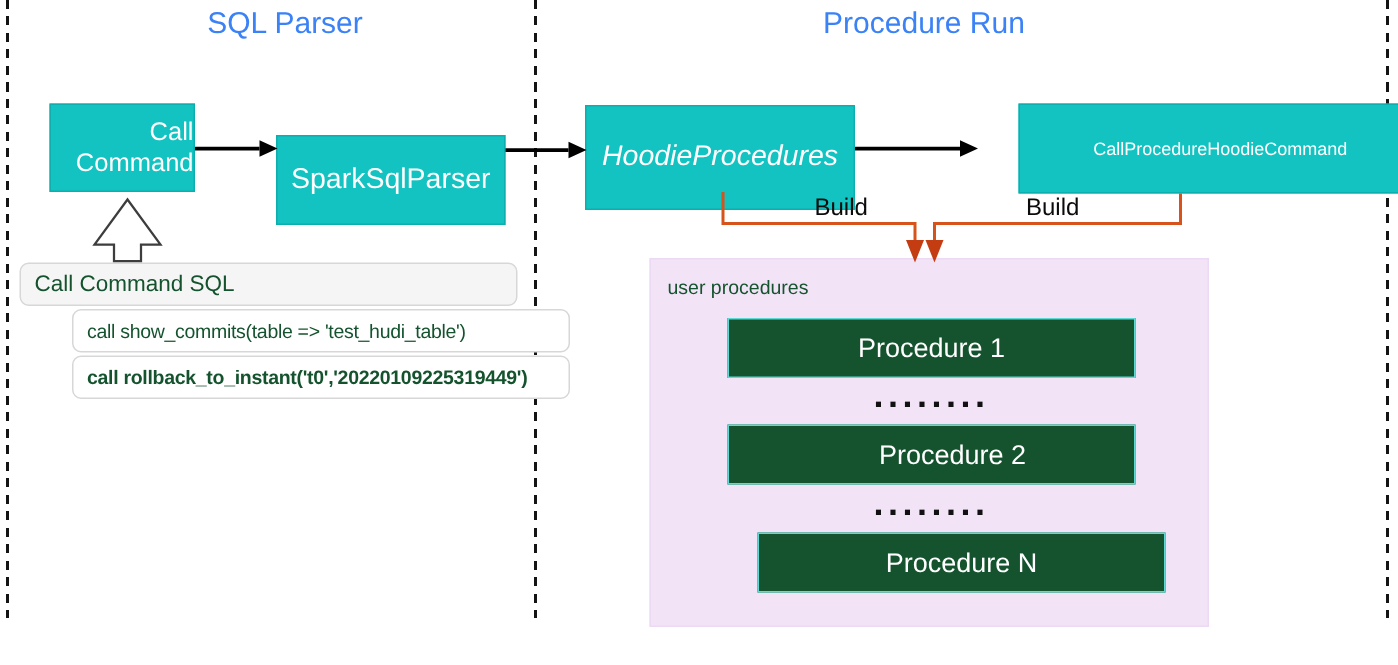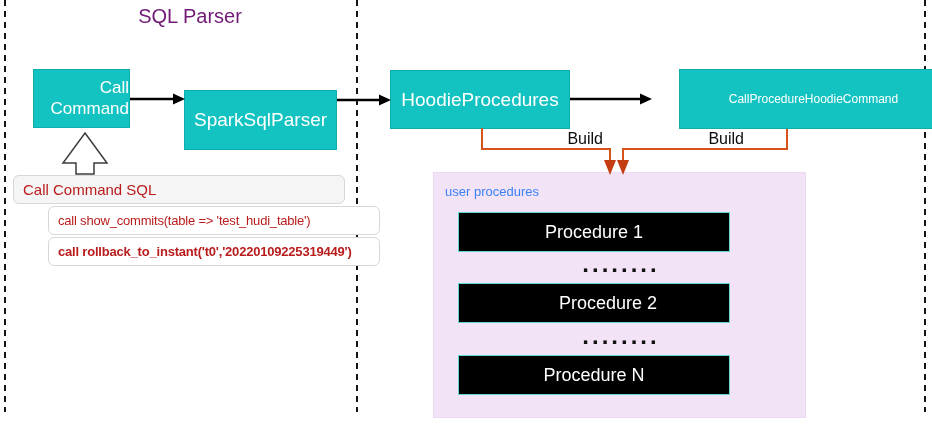--- a/index.html
+++ b/index.html
@@ -5,87 +5,88 @@
   html,body{margin:0;padding:0;background:#fff;}
   #canvas{
     position:relative;width:932px;height:443px;background:#fff;overflow:hidden;
     font-family:"Liberation Sans","DejaVu Sans",sans-serif;color:#000;
   }
   .vdash{
     position:absolute;top:0;width:2px;height:412px;
     background:repeating-linear-gradient(to bottom,#141414 0 6px,transparent 6px 11px);
   }
   .section-title{
-    position:absolute;top:5px;font-size:20px;line-height:22px;text-align:center;color:#701a75;
+    position:absolute;top:5px;font-size:20px;line-height:22px;text-align:center;color:#3b82f6;
   }
   .node{
     position:absolute;display:flex;align-items:center;justify-content:center;
     background:#12c3c1;border:1px solid #0caeae;color:#fff;text-align:center;
     box-sizing:border-box;line-height:1.22;
   }
   .edge-label{
-    position:absolute;font-size:16px;color:#0b0b0b;text-align:right;width:60px;line-height:18px;
+    position:absolute;font-size:16px;color:#0b0b0b;text-align:left;width:60px;line-height:18px;
   }
   .sqlrow{
     position:absolute;left:13px;width:332px;height:29px;box-sizing:border-box;
     background:#ffffff;border:1px solid #d7d7d7;border-radius:6px;
-    display:flex;align-items:center;padding:0 9px;color:#b91c1c;white-space:nowrap;overflow:hidden;
+    display:flex;align-items:center;padding:0 9px;color:#14532d;white-space:nowrap;overflow:hidden;
   }
   .sqlrow.header{background:#f5f5f5;font-size:15px;}
   .sqlrow.code{font-size:13px;letter-spacing:-0.2px;margin-left:35px;}
   .purple-box{
     position:absolute;left:433px;top:172px;width:373px;height:246px;
     background:#f2e3f7;box-sizing:border-box;border:1px solid #ecd9f3;
   }
   .purple-label{
-    position:absolute;left:445px;top:184px;font-size:13px;color:#3b82f6;line-height:15px;
+    position:absolute;left:445px;top:184px;font-size:13px;color:#14532d;line-height:15px;
   }
   .proc{
-    position:absolute;left:458px;width:272px;height:40px;
+    position:absolute;left:485px;width:272px;height:40px;
     display:flex;align-items:center;justify-content:center;
-    background:#000000;border:1px solid #5ed9d3;box-sizing:border-box;
+    background:#14532d;border:1px solid #5ed9d3;box-sizing:border-box;
     color:#fff;font-size:18px;
   }
   .dots{
     position:absolute;left:485px;width:272px;text-align:center;
     font-size:24px;font-weight:700;letter-spacing:3px;line-height:24px;color:#111;
   }
   svg.overlay{position:absolute;left:0;top:0;pointer-events:none;}
 </style>
 </head>
 <body>
 
 <div id="canvas">
 
   <div class="vdash" style="left:4px"></div>
   <div class="vdash" style="left:356px"></div>
   <div class="vdash" style="left:924px"></div>
 
   <div class="section-title" style="left:30px;width:320px">SQL Parser</div>
+  <div class="section-title" style="left:456px;width:320px">Procedure Run</div>
 
   <div class="node" style="left:33px;top:69px;width:97px;height:59px;font-size:17px;text-align:right;">Call Command</div>
   <div class="node" style="left:184px;top:70px;width:153px;height:60px;font-size:19px;margin-top:20px;">SparkSqlParser</div>
-  <div class="node" style="left:390px;top:70px;width:180px;height:59px;font-size:19px;">HoodieProcedures</div>
+  <div class="node" style="left:390px;top:70px;width:180px;height:70px;font-size:19px;font-style:italic;">HoodieProcedures</div>
   <div class="node" style="left:651px;top:69px;width:269px;height:60px;font-size:12px;white-space:nowrap;margin-left:28px;">CallProcedureHoodieCommand</div>
 
   <div class="edge-label" style="left:543px;top:130px;">Build</div>
   <div class="edge-label" style="left:684px;top:130px;">Build</div>
 
   <div class="sqlrow header" style="top:175px;">Call Command SQL</div>
   <div class="sqlrow code" style="top:206px;">call show_commits(table =&gt; 'test_hudi_table')</div>
   <div class="sqlrow code" style="top:237px;font-weight:bold;">call rollback_to_instant('t0','20220109225319449')</div>
 
   <div class="purple-box"></div>
   <div class="purple-label">user procedures</div>
 
   <div class="proc" style="top:212px;">Procedure 1</div>
   <div class="dots" style="top:252px;">........</div>
   <div class="proc" style="top:283px;padding-left:28px;">Procedure 2</div>
   <div class="dots" style="top:324px;">........</div>
-  <div class="proc" style="top:355px;">Procedure N</div>
+  <div class="proc" style="top:355px;margin-left:20px;">Procedure N</div>
 
   <svg class="overlay" width="932" height="443" viewBox="0 0 932 443">
 
     <g stroke="#000" stroke-width="2.5" fill="#000">
       <line x1="130" y1="99" x2="173" y2="99"></line>
       <polygon points="173,93.5 173,104.5 185,99" stroke="none"></polygon>
       <line x1="337" y1="100" x2="379" y2="100"></line>
       <polygon points="379,94.5 379,105.5 391,100" stroke="none"></polygon>
       <line x1="570" y1="99" x2="640" y2="99"></line>
       <polygon points="640,93.5 640,104.5 652,99" stroke="none"></polygon>

